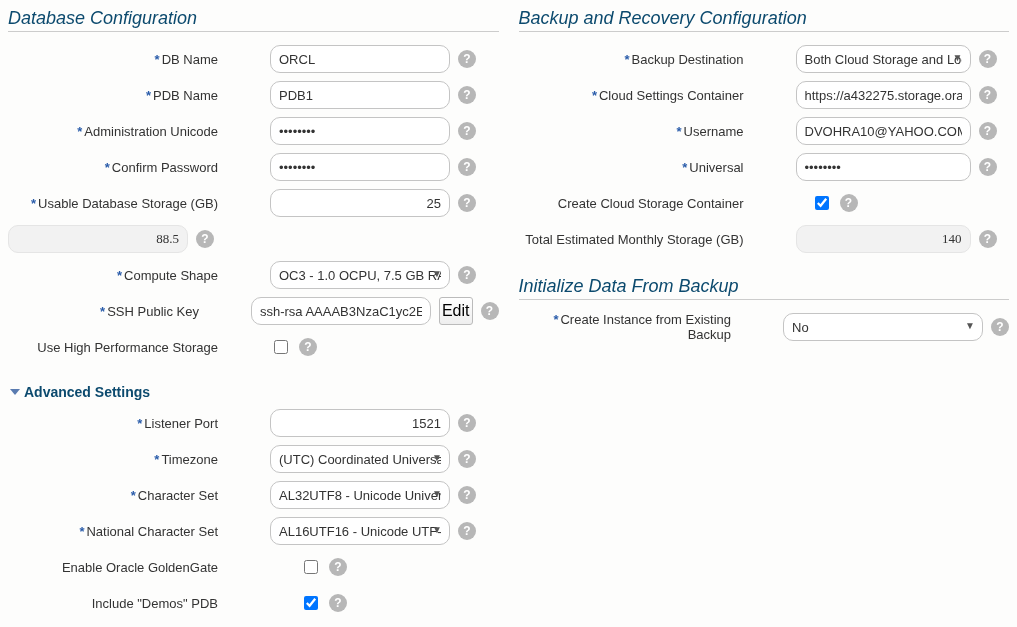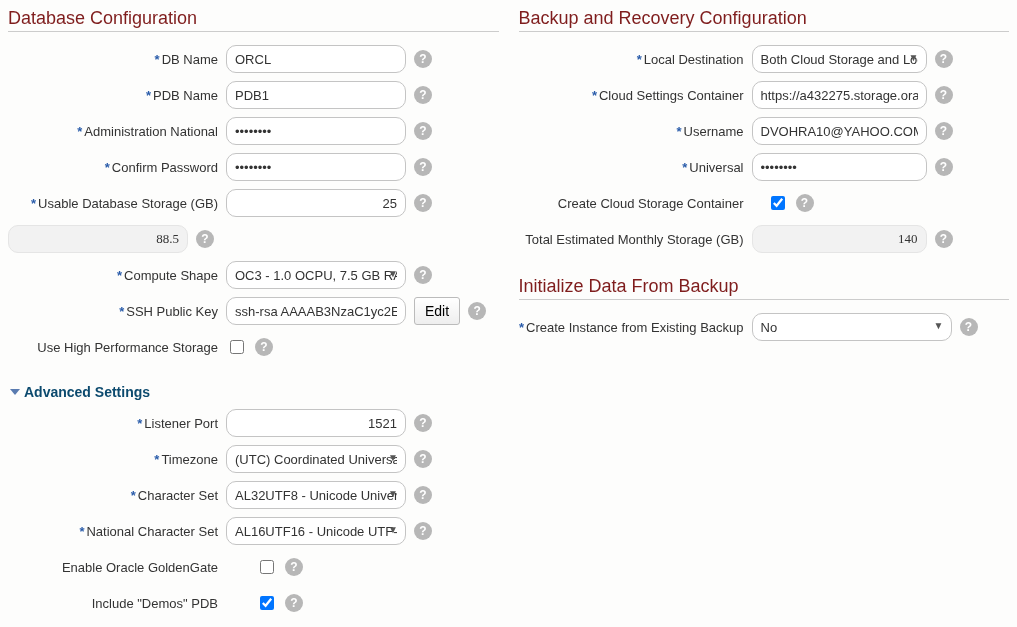--- a/index.html
+++ b/index.html
@@ -1,39 +1,39 @@
 <!DOCTYPE html>
 <html><head>
 <meta charset="utf-8">
 <style>
   html,body{margin:0;padding:0;font-family:Arial,Helvetica,sans-serif;font-size:13px;color:#333;background:#fdfdfc;}
   .page{display:flex;gap:20px;padding:4px 8px;min-width:1000px;}
   .col{flex:1;min-width:480px;}
-  h2{font-size:18px;font-weight:normal;color:#7f1d1d;margin:4px 0 2px 0;}
+  h2{font-size:18px;font-weight:normal;color:#0c4a6e;margin:4px 0 2px 0;font-style:italic;}
   .hr{border:none;border-top:1px solid #ccc;margin:2px 0 12px 0;}
-  .row{display:flex;align-items:center;margin:6px 0;min-height:30px;}
+  .row{display:flex;align-items:center;margin:6px 0;min-height:30px;gap:44px;}
   .lbl{width:210px;text-align:right;padding-right:8px;color:#333;font-size:13px;}
   .rcol .lbl{width:225px;}
   .req{color:#2a5caa;font-weight:bold;margin-right:2px;}
   .ctrl{display:flex;align-items:center;gap:8px;}
   input[type=text],input[type=password],select{
     height:28px;border:1px solid #c4c4c4;border-radius:10px;padding:0 8px;
     font-size:13px;color:#333;background:#fff;box-sizing:border-box;
   }
   input[readonly].ro{background:#f2f2f2;border:1px solid #e5e5e5;font-family:Liberation Serif, serif;}
   .w180{width:180px;} .w175{width:175px;}
   .num{text-align:right;}
   select{width:180px;appearance:none;-webkit-appearance:none;background:#fff;position:relative;}
   .selwrap{position:relative;display:inline-block;}
   .selwrap::after{content:"▼";position:absolute;right:8px;top:7px;font-size:10px;color:#555;pointer-events:none;}
   .help{width:18px;height:18px;border-radius:50%;background:#b7b7b7;color:#fff;
     display:inline-flex;align-items:center;justify-content:center;font-size:12px;font-weight:bold;
     cursor:pointer;user-select:none;}
   .btn{height:28px;border:1px solid #bbb;border-radius:3px;background:linear-gradient(#fff,#eee);
-    padding:0 10px;font-size:14px;cursor:pointer;}
+    padding:0 2px;font-size:16px;cursor:pointer;}
   .adv-hd{display:flex;align-items:center;gap:6px;margin:22px 0 8px 4px;}
   .adv-hd .tri{width:0;height:0;border-left:6px solid #5a7bb0;border-top:5px solid transparent;
     border-bottom:5px solid transparent;transform:rotate(90deg);}
   .adv-hd .t{font-weight:bold;color:#0c4a6e;font-size:14px;}
   input[type=checkbox]{width:14px;height:14px;}
   .cursor{position:relative;}
   .cursor svg{position:absolute;left:-20px;top:2px;width:14px;height:18px;}
 </style>
 </head>
 <body>
@@ -54,21 +54,21 @@
 
     <div class="row">
       <div class="lbl"><span class="req">*</span><span>PDB Name</span></div>
       <div class="ctrl">
         <input type="text" class="w180" value="PDB1" style="">
         <span class="help">?</span>
       </div>
     </div>
 
     <div class="row">
-      <div class="lbl"><span class="req">*</span><span>Administration National</span></div>
+      <div class="lbl"><span class="req">*</span><span>Administration Unicode</span></div>
       <div class="ctrl">
         <input type="password" class="w180" value="••••••••" style="">
         <span class="help">?</span>
       </div>
     </div>
 
     <div class="row">
       <div class="lbl"><span class="req">*</span><span>Confirm Password</span></div>
       <div class="ctrl">
         <input type="password" class="w180" value="••••••••" style="">
@@ -181,21 +181,21 @@
         <span class="help">?</span>
       </div>
     </div>
   </div>
 
   <div class="col rcol">
     <h2>Backup and Recovery Configuration</h2>
     <hr class="hr">
 
     <div class="row">
-      <div class="lbl"><span class="req">*</span><span>Local Destination</span></div>
+      <div class="lbl"><span class="req">*</span><span>Backup Destination</span></div>
       <div class="ctrl">
         <span class="selwrap"><select class="w175">
           <option>Both Cloud Storage and Local</option>
         </select></span>
         <span class="help">?</span>
       </div>
     </div>
 
     <div class="row">
       <div class="lbl"><span class="req">*</span><span>Cloud Settings Container</span></div>

